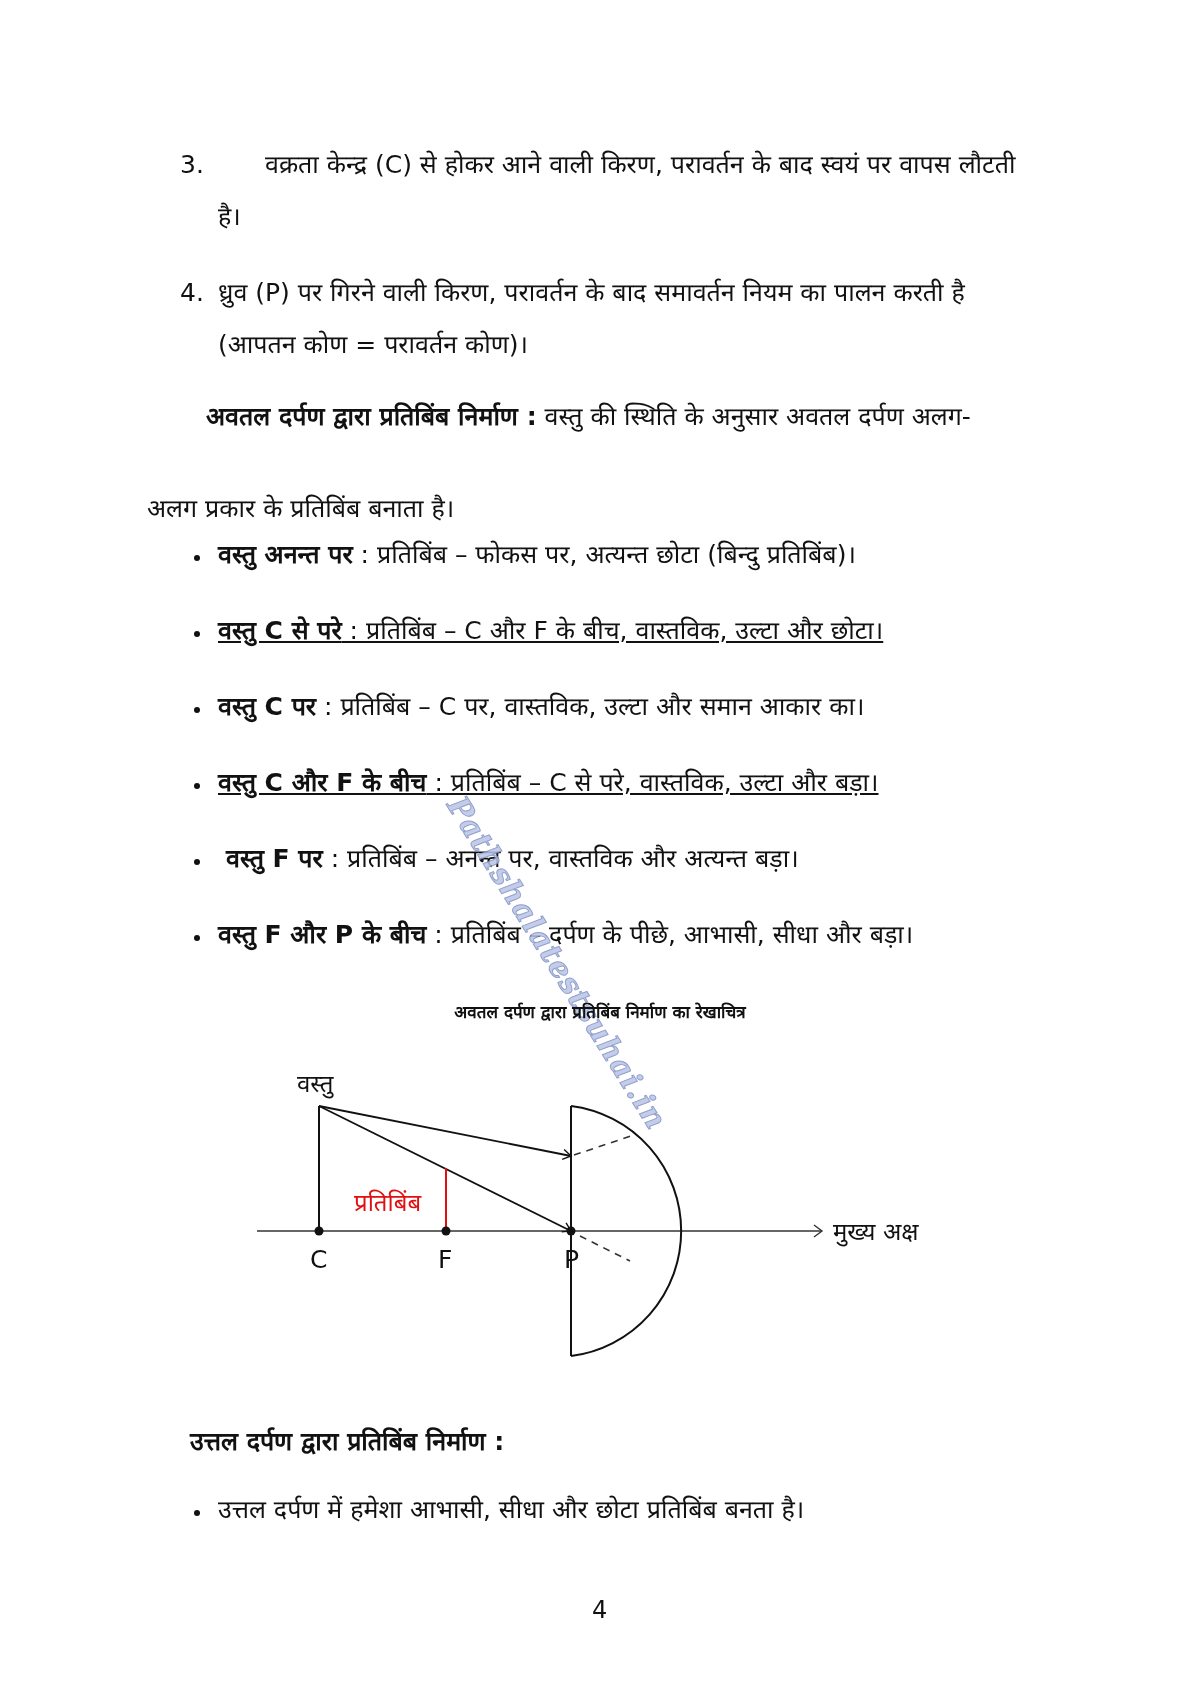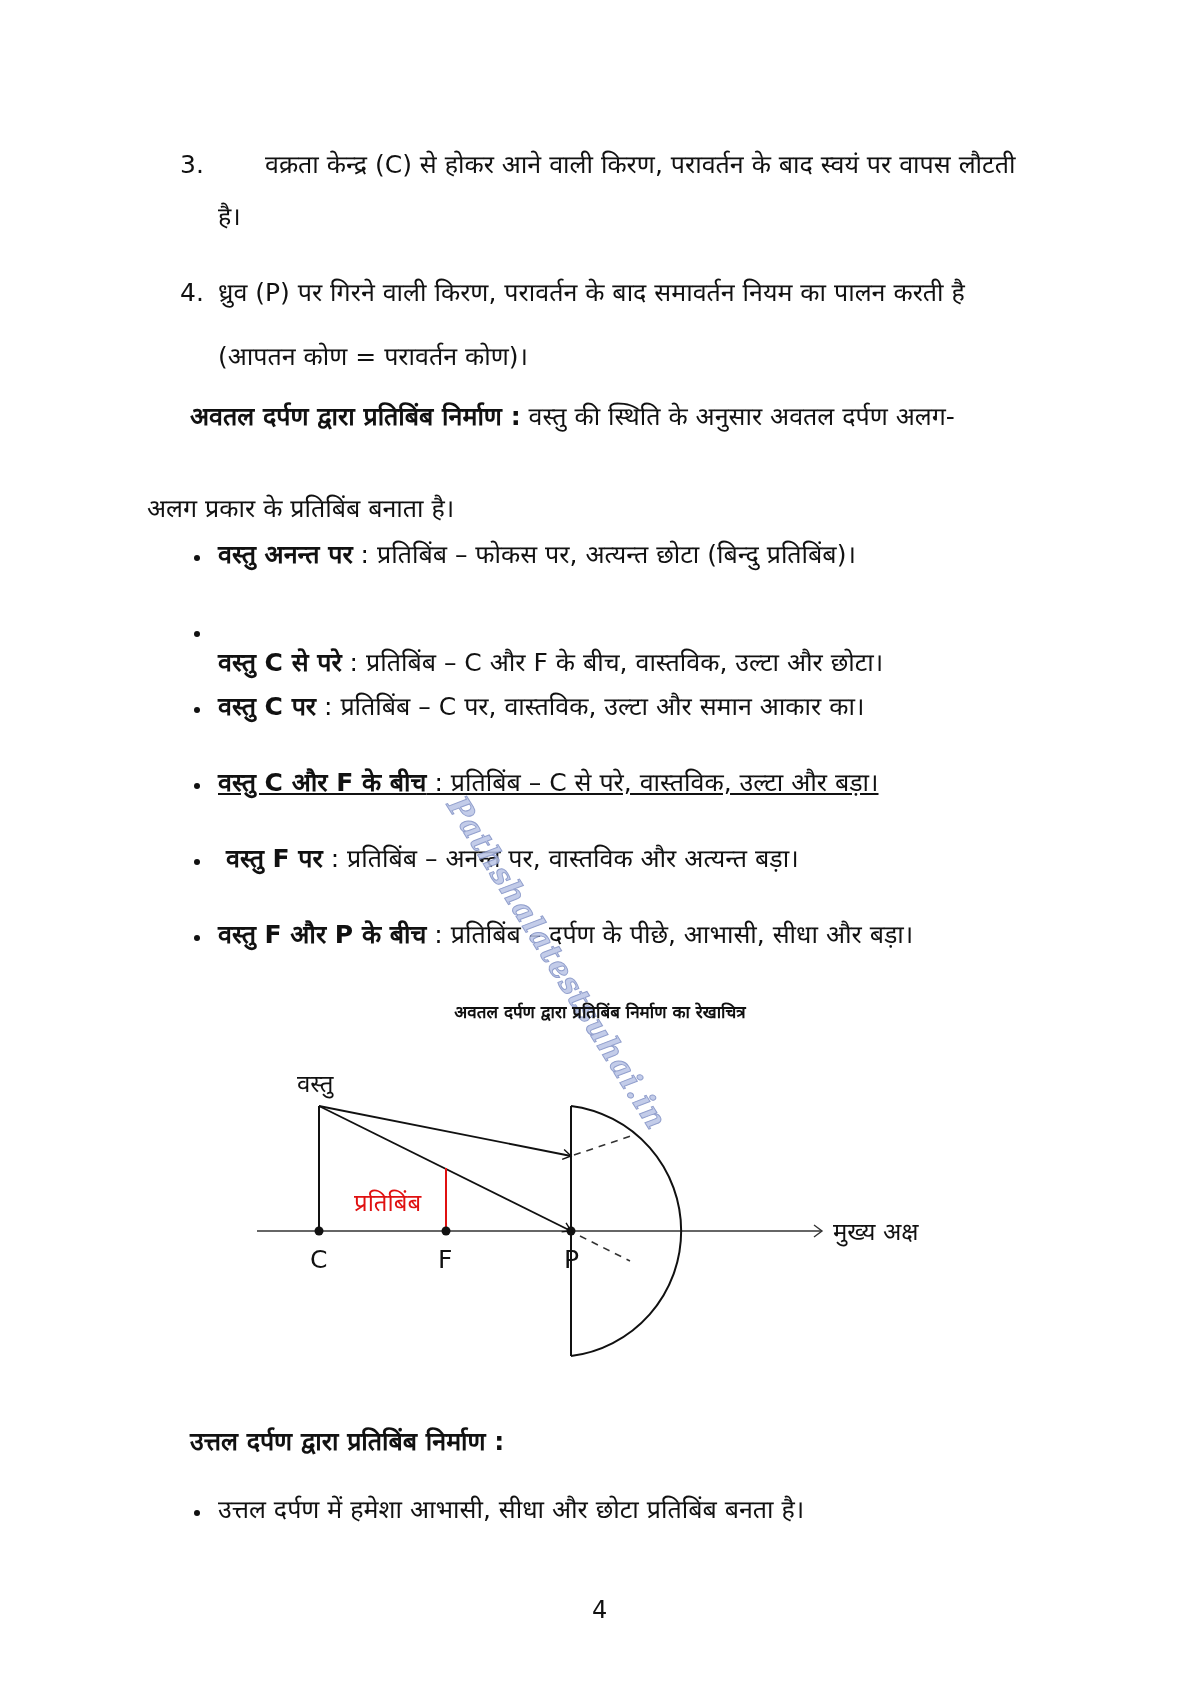--- a/index.html
+++ b/index.html
@@ -23,41 +23,41 @@
 
 <div>
   <span class="num" style="left:180px; top:148px;">3.</span>
   <span class="abs txt" style="left:218px; top:148px;margin-left:47px;">वक्रता केन्द्र (C) से होकर आने वाली किरण, परावर्तन के बाद स्वयं पर वापस लौटती</span>
   <span class="abs txt" style="left:218px; top:200px;">है।</span>
 </div>
 
 <div>
   <span class="num" style="left:180px; top:276px;">4.</span>
   <span class="abs txt" style="left:218px; top:276px;text-align:center;">ध्रुव (P) पर गिरने वाली किरण, परावर्तन के बाद समावर्तन नियम का पालन करती है</span>
-  <span class="abs txt" style="left:218px; top:328px;margin-top:12px;">(आपतन कोण = परावर्तन कोण)।</span>
+  <span class="abs txt" style="left:218px; top:328px;">(आपतन कोण = परावर्तन कोण)।</span>
 </div>
 
 <div>
-  <div class="abs txt" style="left:190px; top:400px;text-align:center;">
+  <div class="abs txt" style="left:206px; top:400px;text-align:center;">
     <span class="bold">अवतल दर्पण द्वारा प्रतिबिंब निर्माण :</span>
     <span>वस्तु की स्थिति के अनुसार अवतल दर्पण अलग-</span>
   </div>
   <div class="abs txt" style="left:147px; top:452px;margin-top:40px;">अलग प्रकार के प्रतिबिंब बनाता है।</div>
 </div>
 
 <div>
   <div>
     <span class="bullet-dot" style="left:194px; top:555px;"></span>
     <span class="abs txt" style="left:218px; top:538px;">
       <span class="bold">वस्तु अनन्त पर</span><span> : प्रतिबिंब – फोकस पर, अत्यन्त छोटा (बिन्दु प्रतिबिंब)।</span>
     </span>
   </div>
   <div>
     <span class="bullet-dot" style="left:194px; top:631px;"></span>
-    <span class="abs txt" style="left:218px; top:646px;">
+    <span class="abs txt" style="left:218px; top:614px;text-decoration:underline;">
       <span class="bold">वस्तु C से परे</span><span> : प्रतिबिंब – C और F के बीच, वास्तविक, उल्टा और छोटा।</span>
     </span>
   </div>
   <div>
     <span class="bullet-dot" style="left:194px; top:707px;"></span>
     <span class="abs txt" style="left:218px; top:690px;">
       <span class="bold">वस्तु C पर</span><span> : प्रतिबिंब – C पर, वास्तविक, उल्टा और समान आकार का।</span>
     </span>
   </div>
   <div>

